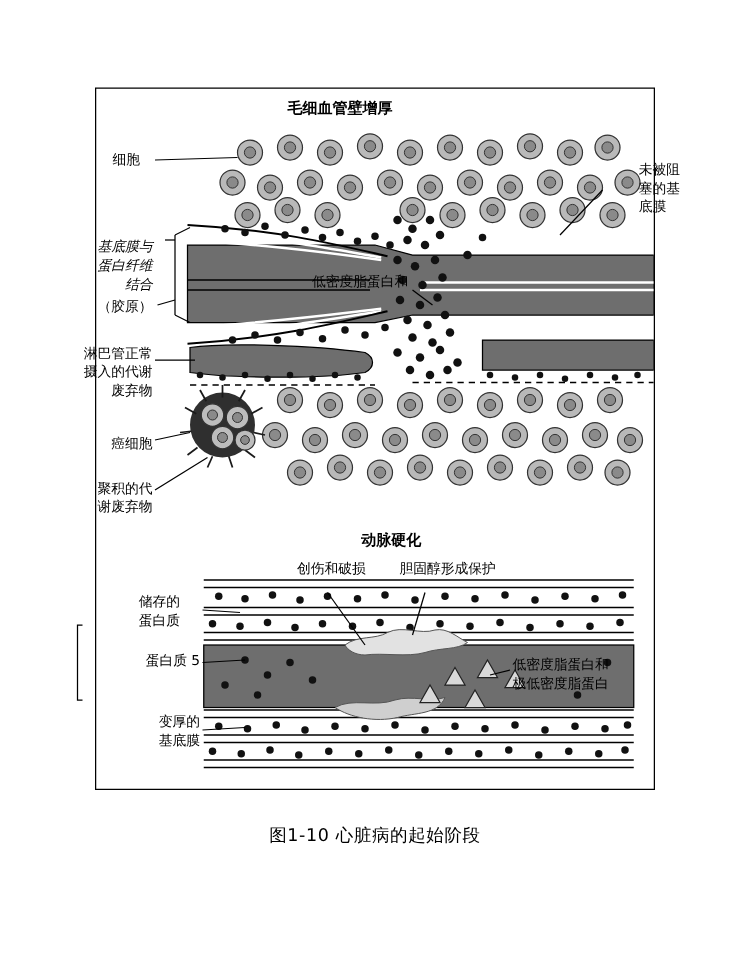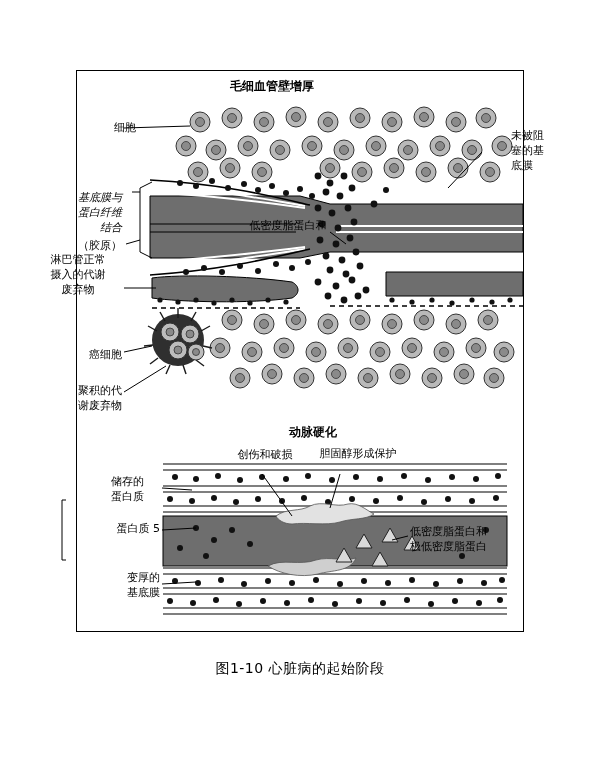--- a/index.html
+++ b/index.html
@@ -54,36 +54,36 @@
     position: absolute;
     font-size: 11px;
     line-height: 15px;
     white-space: pre-line;
   }
   .label.r { text-align: right; }
   .label.l { text-align: left; }
   .label.c { text-align: center; }
 
   
-  #lbl-cell        { left: 76px;  top: 120px; width: 60px; }
+  #lbl-cell        { left: 52px;  top: 120px; width: 60px; }
   #lbl-basement    { left: 36px;  top: 190px; width: 86px; font-style: italic; }
   #lbl-collagen    { left: 46px;  top: 238px; width: 76px; }
-  #lbl-lymph       { left: 34px;  top: 252px; width: 88px; text-align: center; }
+  #lbl-lymph       { left: 34px;  top: 275px; width: 88px; }
   #lbl-cancer      { left: 48px;  top: 347px; width: 74px; }
   #lbl-accum       { left: 42px;  top: 383px; width: 80px; }
 
   
   #lbl-unblocked   { left: 484px; top: 128px; width: 58px; margin-left: 27px; }
 
   
   #lbl-excess      { left: 236px; top: 218px; width: 104px; }
 
   
   #lbl-injury      { left: 222px; top: 447px; width: 86px; }
-  #lbl-cholesterol { left: 306px; top: 447px; width: 104px; font-family: Liberation Mono, monospace; }
+  #lbl-cholesterol { left: 306px; top: 447px; width: 104px; }
   #lbl-stored      { left: 80px;  top: 474px; width: 64px; }
   #lbl-protein5    { left: 68px;  top: 521px; width: 92px; }
   #lbl-thick       { left: 96px;  top: 570px; width: 64px; }
   #lbl-ldl         { left: 410px; top: 524px; width: 96px; }
 
   
   .art {
     position: absolute;
     left: 0; top: 0;
   }

